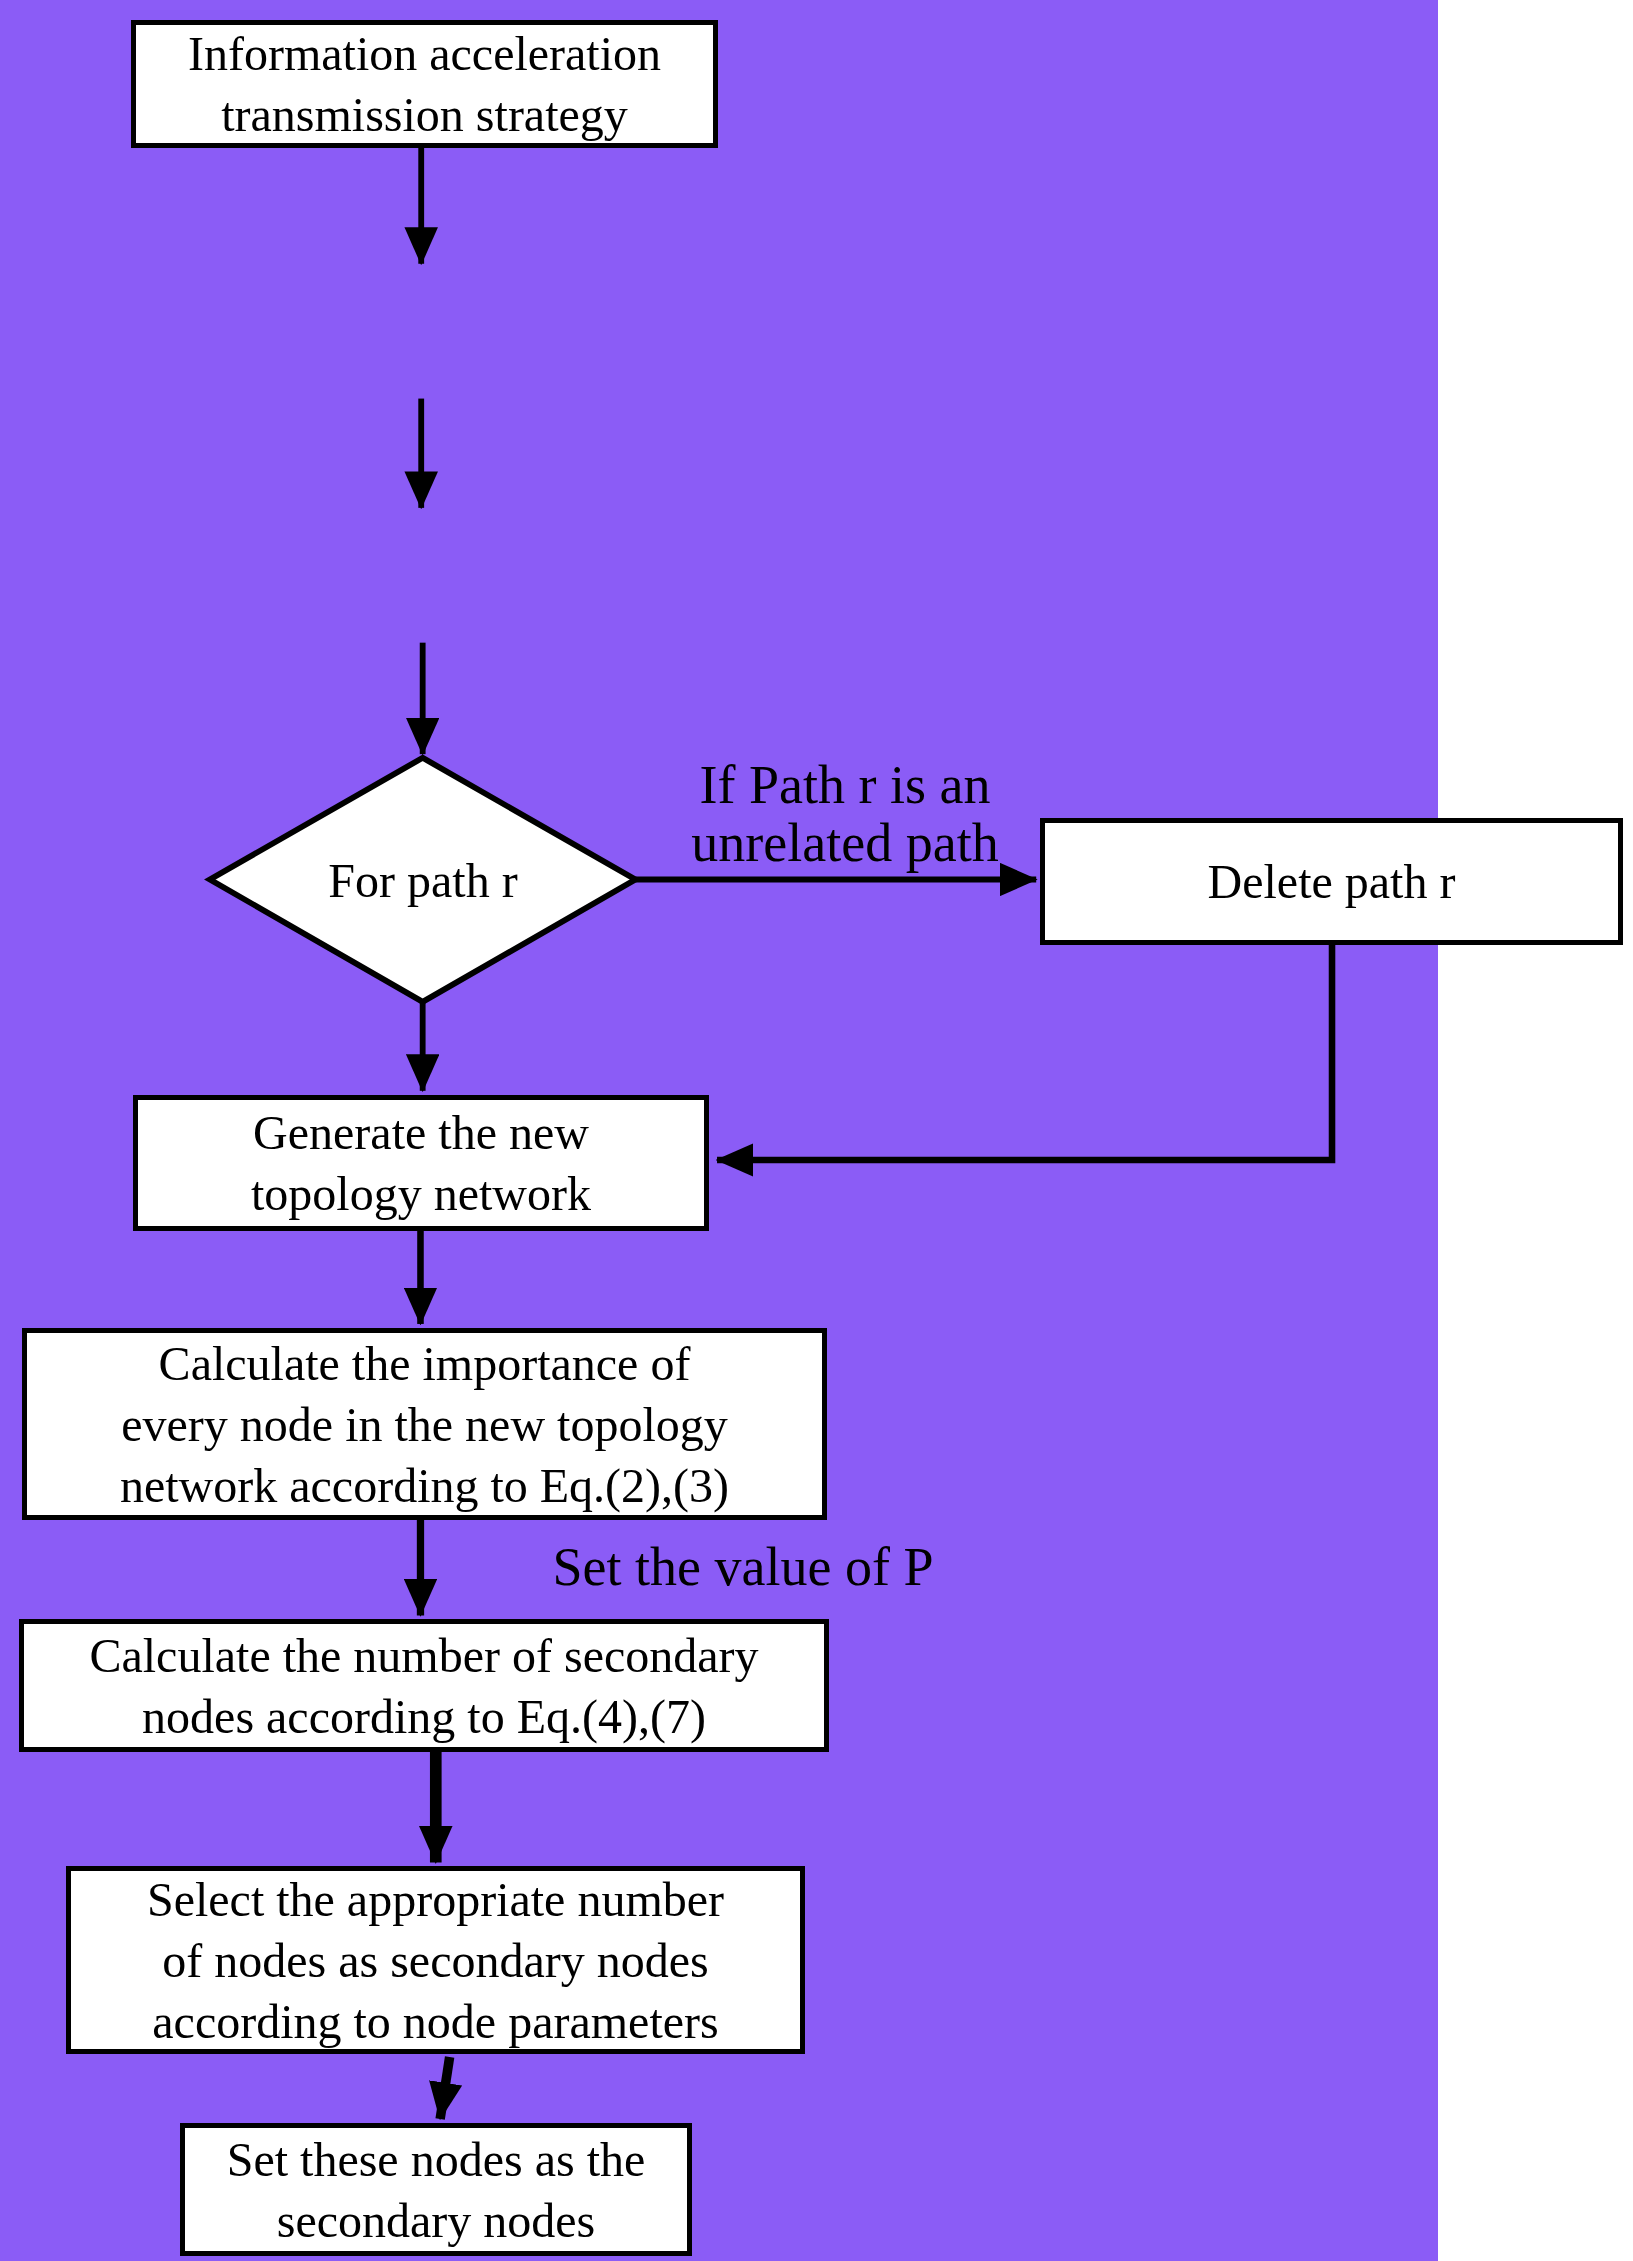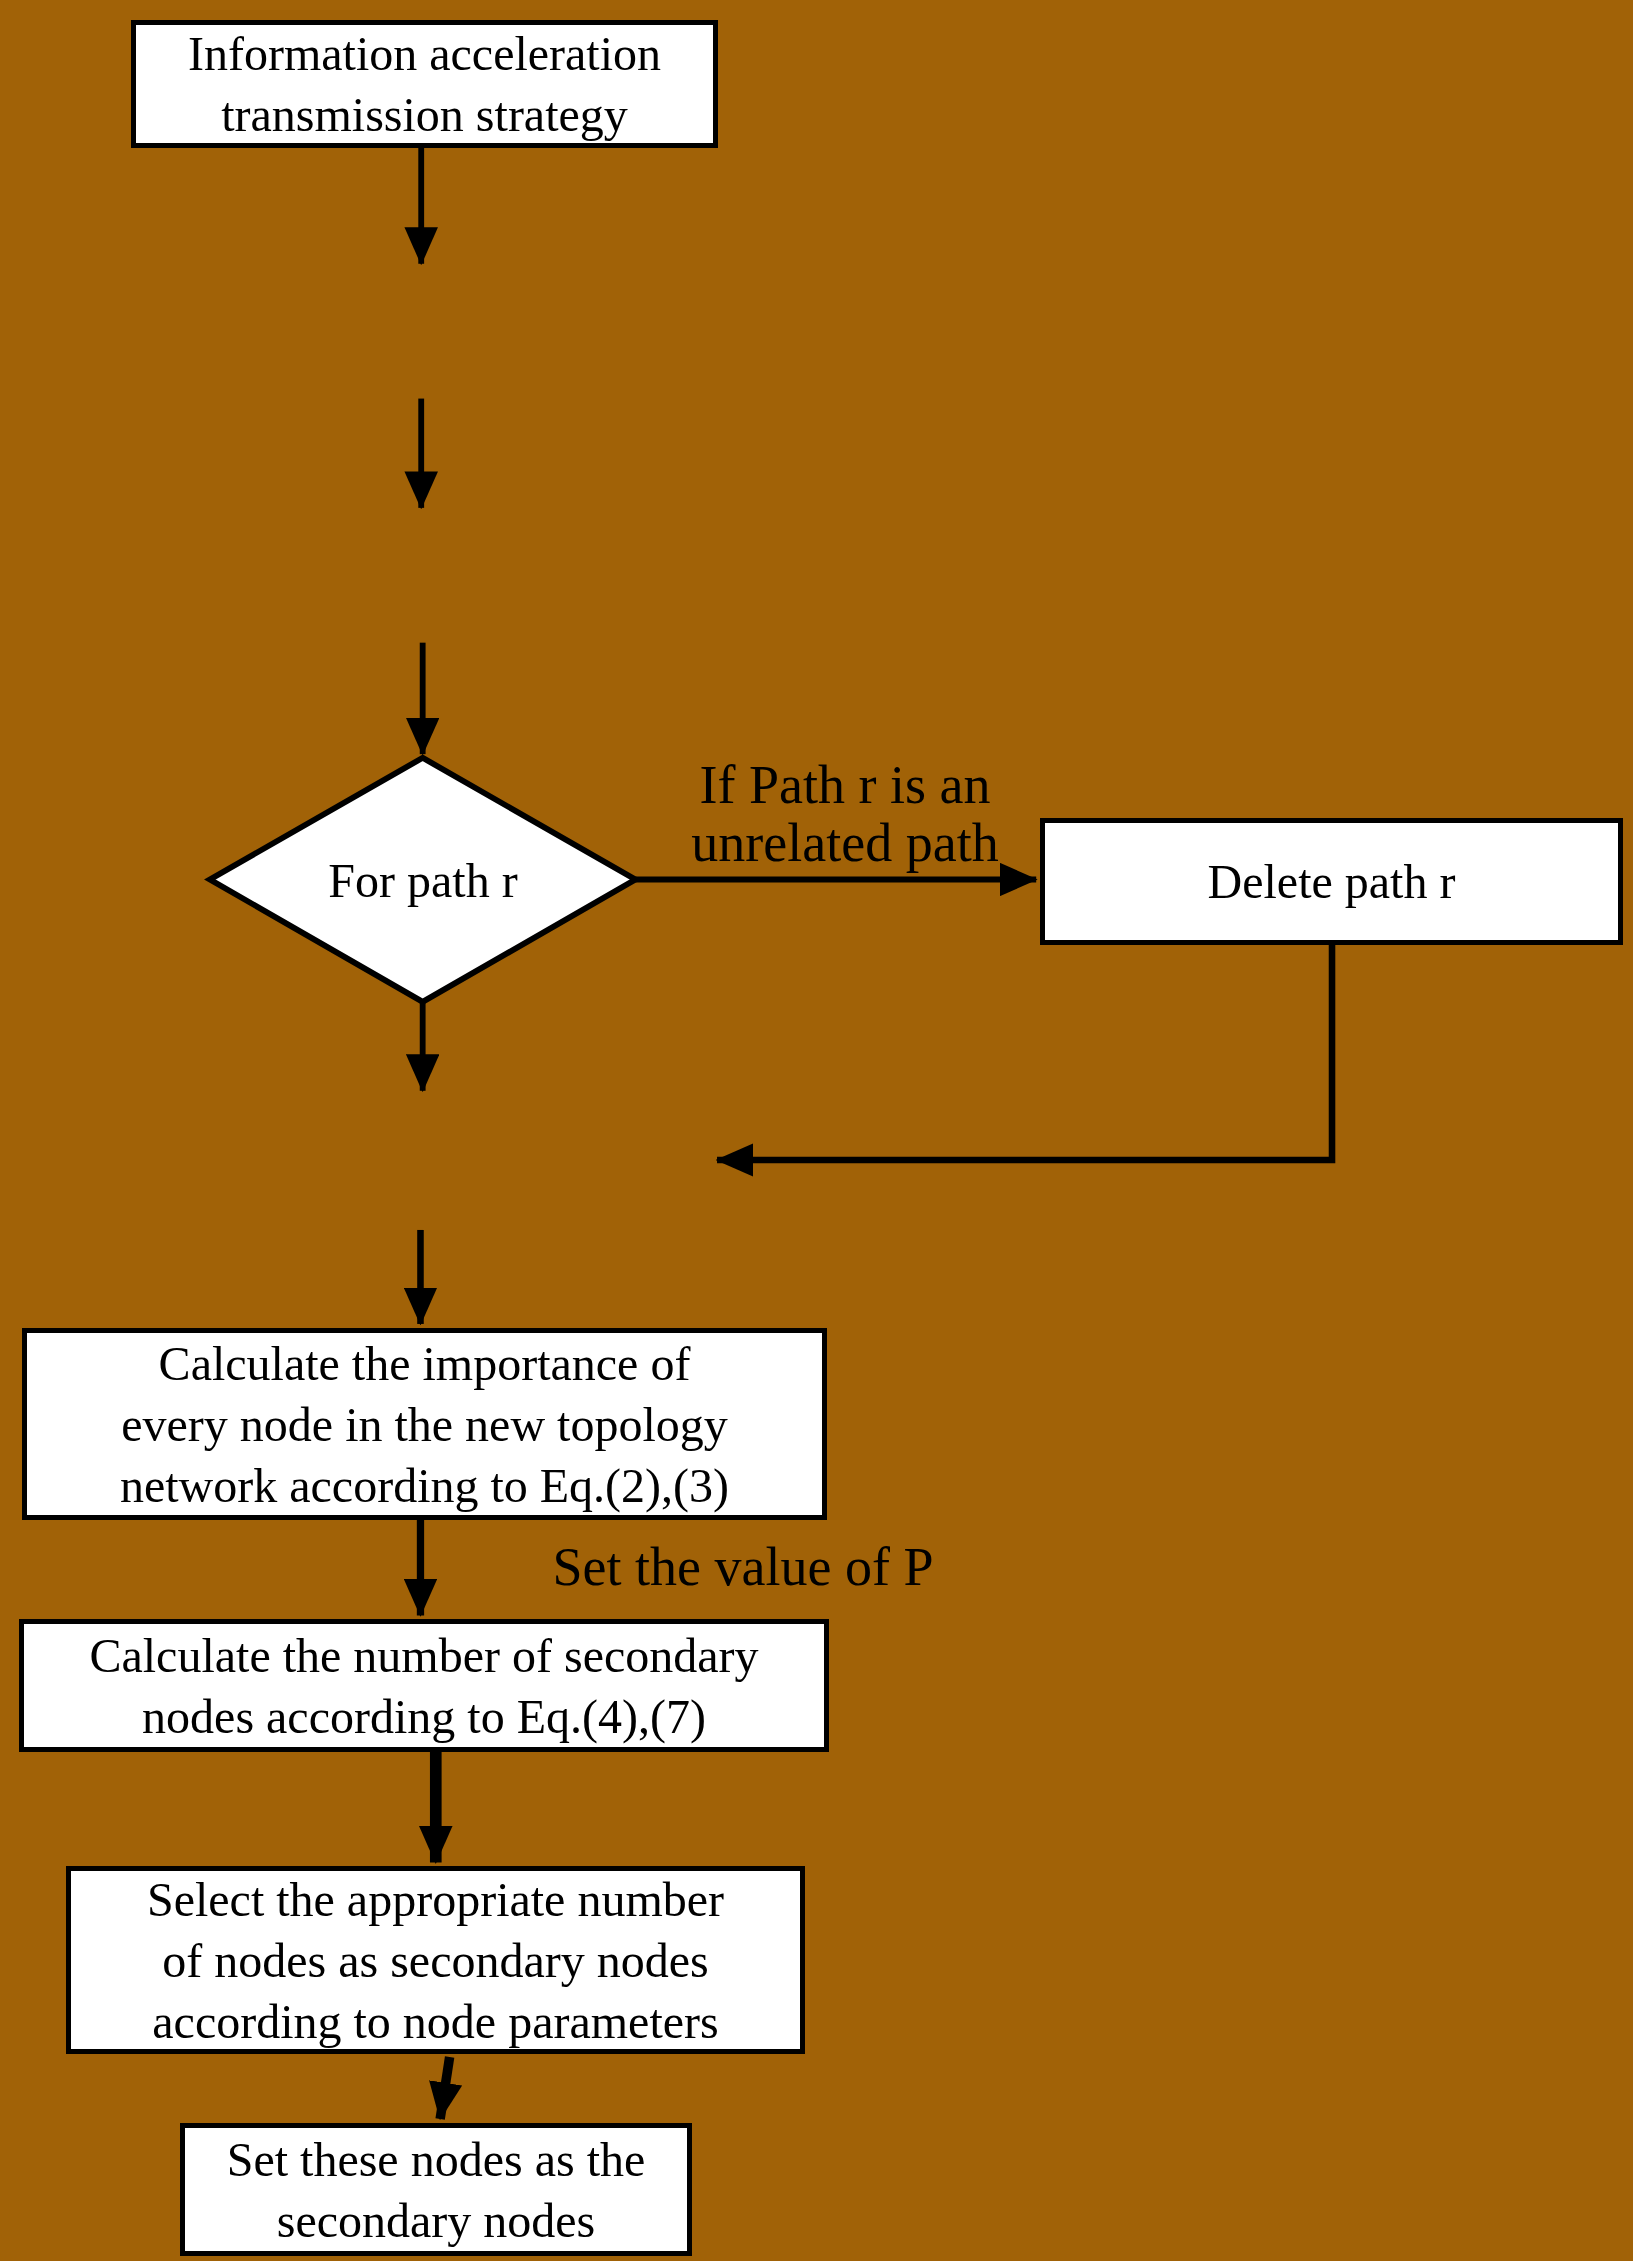--- a/index.html
+++ b/index.html
@@ -2,23 +2,23 @@
 <html style="font-size:11.7px"><head>
 <meta charset="utf-8">
 <style>
   html,body{
     margin:0;
     padding:0;
     background:#ffffff;
   }
   .canvas{
     position:relative;
-    width:1633px;
+    width:1438px;
     height:2261px;
-    background:#a16207;
+    background:#8b5cf6;
     font-family:"Liberation Serif", "DejaVu Serif", serif;
     color:#000000;
   }
   .edges-layer{
     position:absolute;
     left:0;top:0;
     width:1633px;height:2261px;
   }
   .pbox{
     position:absolute;
@@ -96,20 +96,24 @@
 
 
   <div class="diamond-text" style="left:210px;top:758px;width:426px;height:244px">
     <span class="lbl">For path r</span>
   </div>
 
   <div class="pbox" style="left:1040px;top:818px;width:583px;height:127px">
     <span class="lbl">Delete path r</span>
   </div>
 
+  <div class="pbox" style="left:133px;top:1095px;width:576px;height:136px">
+    <span class="lbl">Generate the new
+topology network</span>
+  </div>
 
   <div class="pbox" style="left:22px;top:1328px;width:805px;height:192px">
     <span class="lbl">Calculate the importance  of
 every node in the new topology
 network according to Eq.(2),(3)</span>
   </div>
 
   <div class="pbox" style="left:19px;top:1619px;width:810px;height:133px">
     <span class="lbl">Calculate the number of secondary
 nodes according to Eq.(4),(7)</span>

